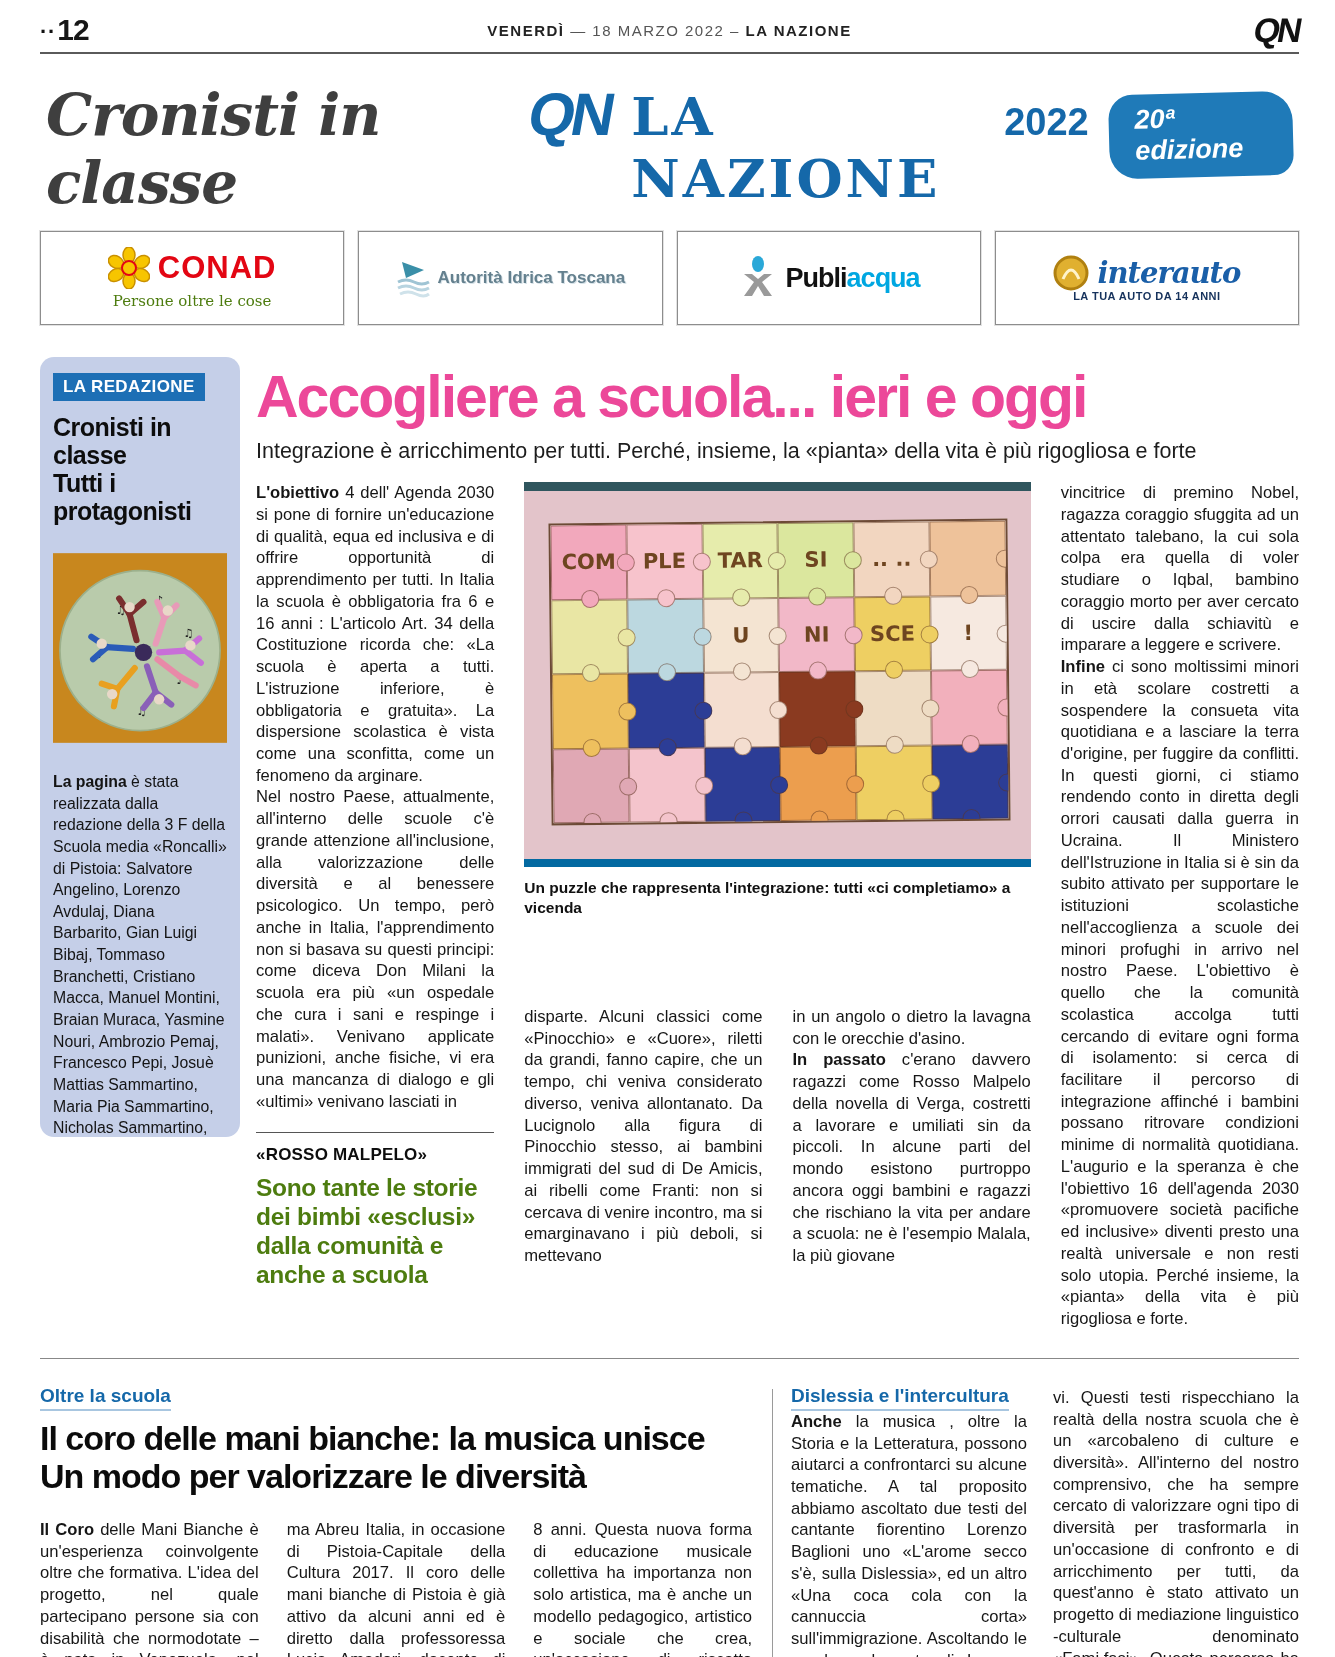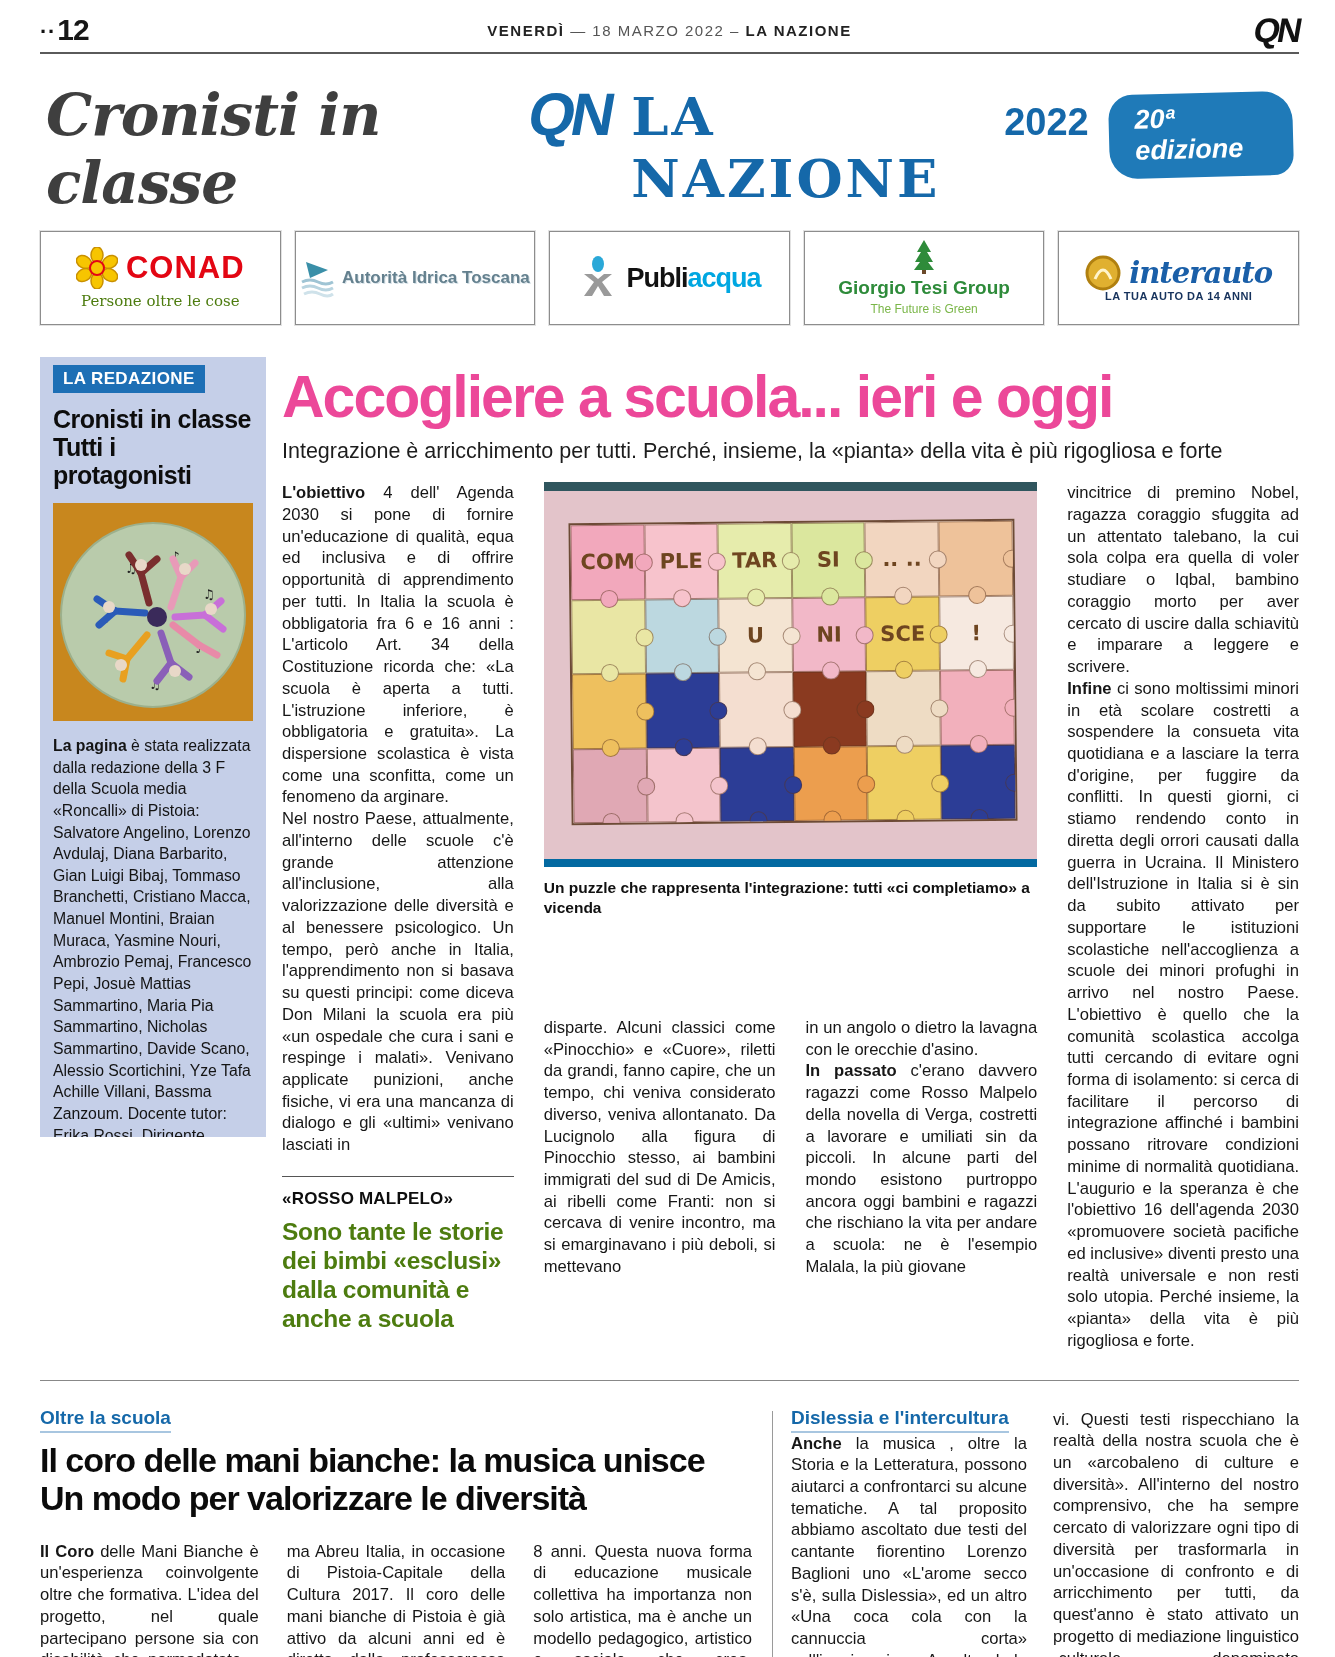--- a/index.html
+++ b/index.html
@@ -35,21 +35,21 @@
   .conad-tag { font-family:"DejaVu Serif", serif; font-size:15px; color:#4d7c0f; }
   .ait-name { font-weight:700; font-size:17px; color:#64808e; text-shadow:1px 1px 0 #d7e2e8; }
   .publi-black { font-weight:900; font-size:27px; color:#111; letter-spacing:-1px; }
   .publi-cyan { font-weight:900; font-size:27px; color:#00a7e1; letter-spacing:-1px; }
   .gt-name { font-weight:700; font-size:19px; color:#2e8b3a; }
   .gt-tag { font-size:12px; color:#7ab648; }
   .inter-name { font-family:"DejaVu Serif", serif; font-style:italic; font-weight:700; font-size:29px; color:#1a5fa8; letter-spacing:-1px; }
   .inter-tag { font-weight:700; font-size:11px; color:#16325c; letter-spacing:.5px; margin-top:-4px; }
   
   .content { display:flex; gap:16px; margin-top:32px; }
-  .sidebar { width:226px; flex:none; background:#c5cfe8; padding:8px 13px; height:780px; overflow:hidden; }
+  .sidebar { width:200px; flex:none; background:#c5cfe8; padding:16px 13px; height:780px; overflow:hidden;border-radius:14px; }
   .red-badge { display:inline-block; background:#1d6fb5; color:#fff; font-weight:700; font-size:17px; padding:4px 10px; letter-spacing:.4px; }
   .side-title { font-weight:800; font-size:25px; line-height:1.12; color:#0d0d0d; margin:12px 0 14px; white-space:pre-line; letter-spacing:-.5px; }
   .side-photo { width:100%; height:218px; display:block; }
   .side-body { margin-top:14px; font-size:15.8px; line-height:1.37; color:#141414; }
   
   .main-article { flex:1; min-width:0; }
   .kicker { color:#1568a9; font-weight:700; font-size:20px; display:inline-block; border-bottom:2px solid #a8c6e0; padding-bottom:3px; }
   .headline { font-weight:800; font-size:59px; letter-spacing:-2px; line-height:1.02; color:#ec4899; margin:10px 0 12px; }
   .subtitle { font-size:21.5px; color:#1d1d1d; margin-bottom:18px; }
   .art-grid { display:grid; grid-template-columns:repeat(4,1fr); column-gap:30px; }
@@ -142,28 +142,20 @@
       </div>
     </div>
     <div class="sponsor">
       <div class="sp-row">
         <svg width="40" height="44" viewBox="0 0 40 44">
           <ellipse cx="20" cy="8" rx="6" ry="8" fill="#2aa8d8"></ellipse>
           <path d="M6 18 L16 26 L6 40 L14 40 L20 30 L26 40 L34 40 L24 26 L34 18 L26 18 L20 23 L14 18 Z" fill="#9a9a9a"></path>
         </svg>
         <span><span class="publi-black">Publi</span><span class="publi-cyan">acqua</span></span>
       </div>
-    </div>
-    <div class="sponsor">
-      <svg width="26" height="34" viewBox="0 0 26 34">
-        <path d="M13 0 L20 12 L16 12 L22 22 L17 22 L23 30 L3 30 L9 22 L4 22 L10 12 L6 12 Z" fill="#2e8b3a"></path>
-        <rect x="11" y="30" width="4" height="4" fill="#6b4a2a"></rect>
-      </svg>
-      <span class="gt-name">Giorgio Tesi Group</span>
-      <span class="gt-tag">The Future is Green</span>
     </div>
     <div class="sponsor">
       <div class="sp-row">
         <svg width="36" height="36" viewBox="0 0 36 36">
           <circle cx="18" cy="18" r="16" fill="#e0b030" stroke="#b08010" stroke-width="3"></circle>
           <path d="M10 24 Q18 6 26 24" stroke="#fff4cc" stroke-width="3" fill="none"></path>
         </svg>
         <span class="inter-name">interauto</span>
       </div>
       <span class="inter-tag">LA TUA AUTO DA 14 ANNI</span>

